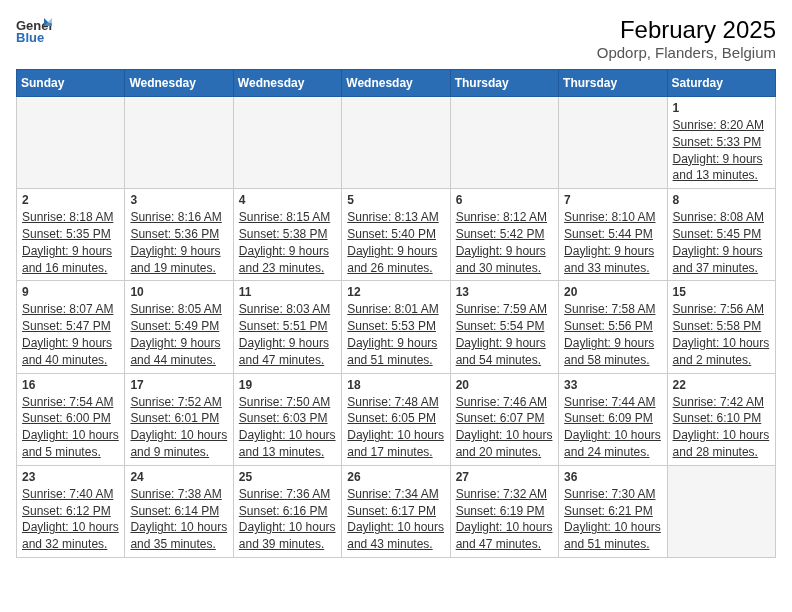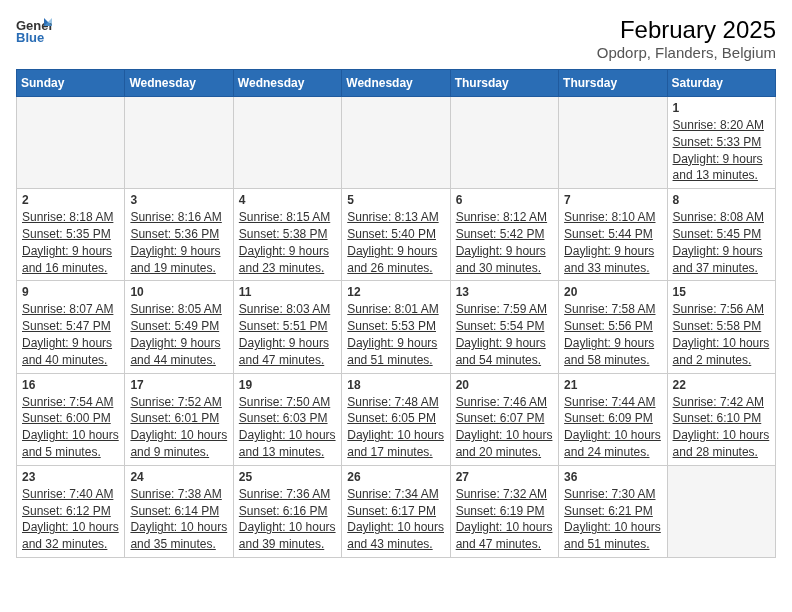--- a/index.html
+++ b/index.html
@@ -195,21 +195,21 @@
         </td>
         <td>
           <span class="day-number">18</span>
           <div class="day-info">Sunrise: 7:48 AM<br>Sunset: 6:05 PM<br>Daylight: 10 hours and 17 minutes.</div>
         </td>
         <td>
           <span class="day-number">20</span>
           <div class="day-info">Sunrise: 7:46 AM<br>Sunset: 6:07 PM<br>Daylight: 10 hours and 20 minutes.</div>
         </td>
         <td>
-          <span class="day-number">21</span>
+          <span class="day-number">33</span>
           <div class="day-info">Sunrise: 7:44 AM<br>Sunset: 6:09 PM<br>Daylight: 10 hours and 24 minutes.</div>
         </td>
         <td>
           <span class="day-number">22</span>
           <div class="day-info">Sunrise: 7:42 AM<br>Sunset: 6:10 PM<br>Daylight: 10 hours and 28 minutes.</div>
         </td>
       </tr>
       <tr class="week-row">
         <td>
           <span class="day-number">23</span>

